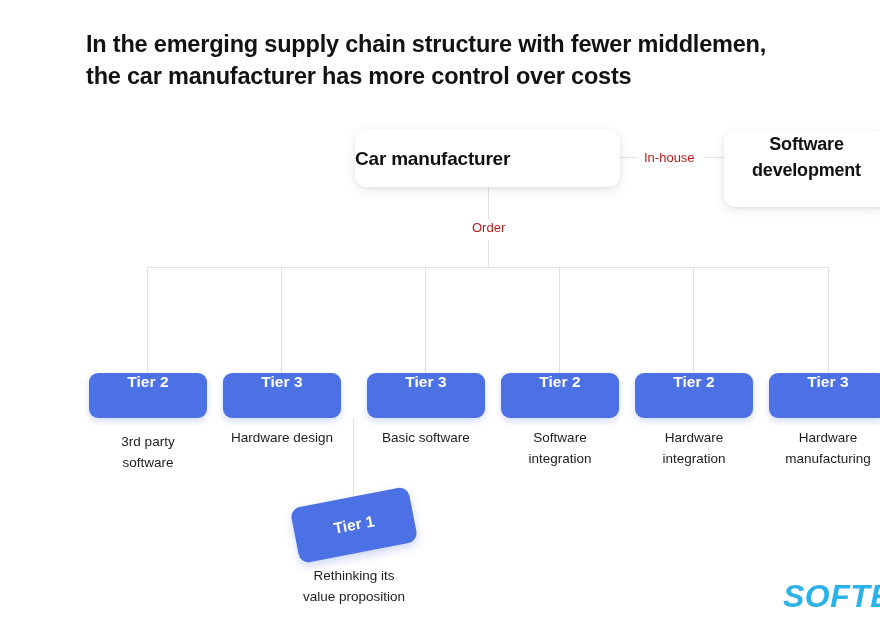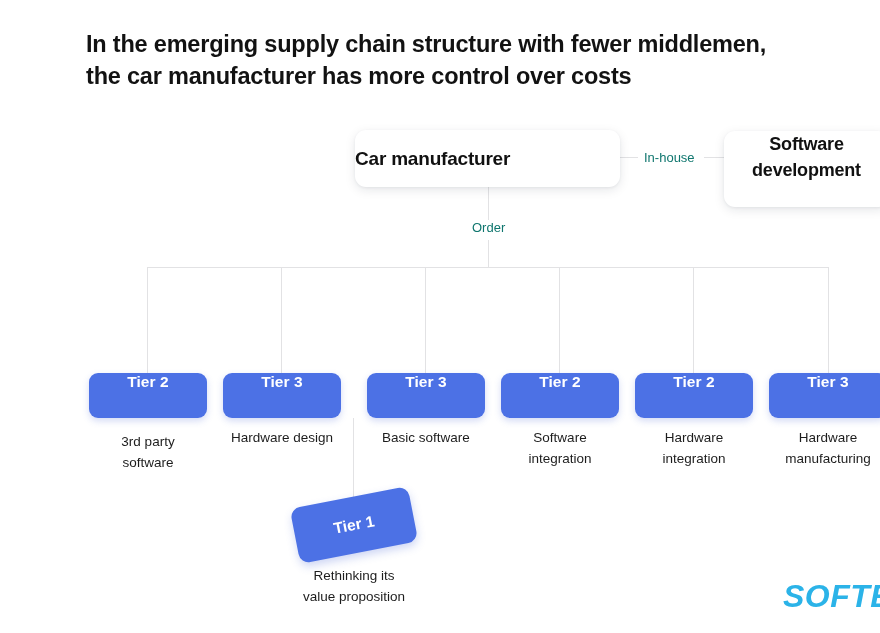--- a/index.html
+++ b/index.html
@@ -62,21 +62,21 @@
   #card-sw {
     left: 676px; top: 131px; width: 165px; height: 76px;
     font-size: 18px; line-height: 1.45; letter-spacing: -0.2px;
     flex-direction: column;
   }
 
   
   .edge-label {
     position: absolute;
     font-size: 13px;
-    color: #0f766e;
+    color: #b91c1c;
     background: #ffffff;
     padding: 0 6px;
     white-space: nowrap;
   }
   #label-inhouse { left: 590px; top: 150px; }
   #label-order   { left: 418px; top: 220px; }
 
   
   .tier {
     position: absolute;

